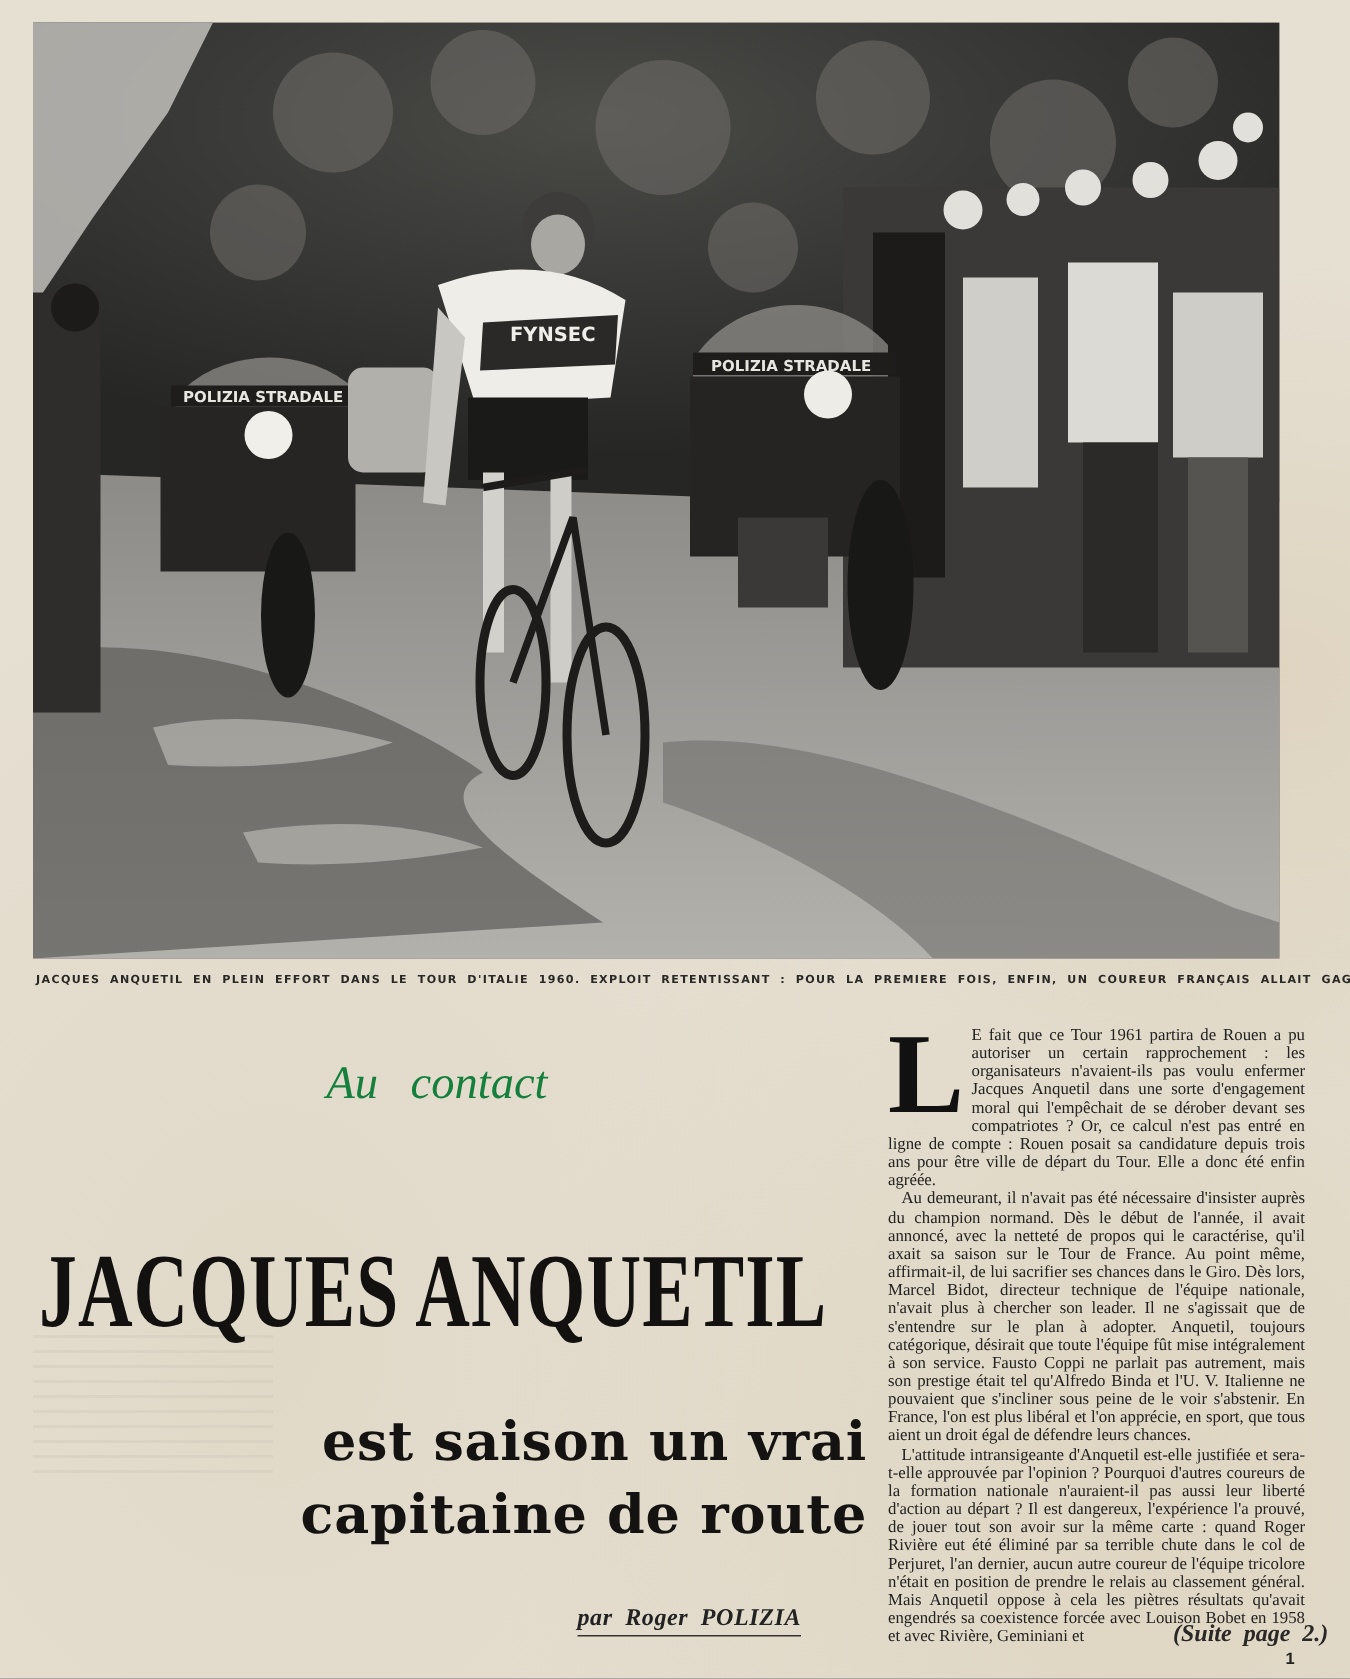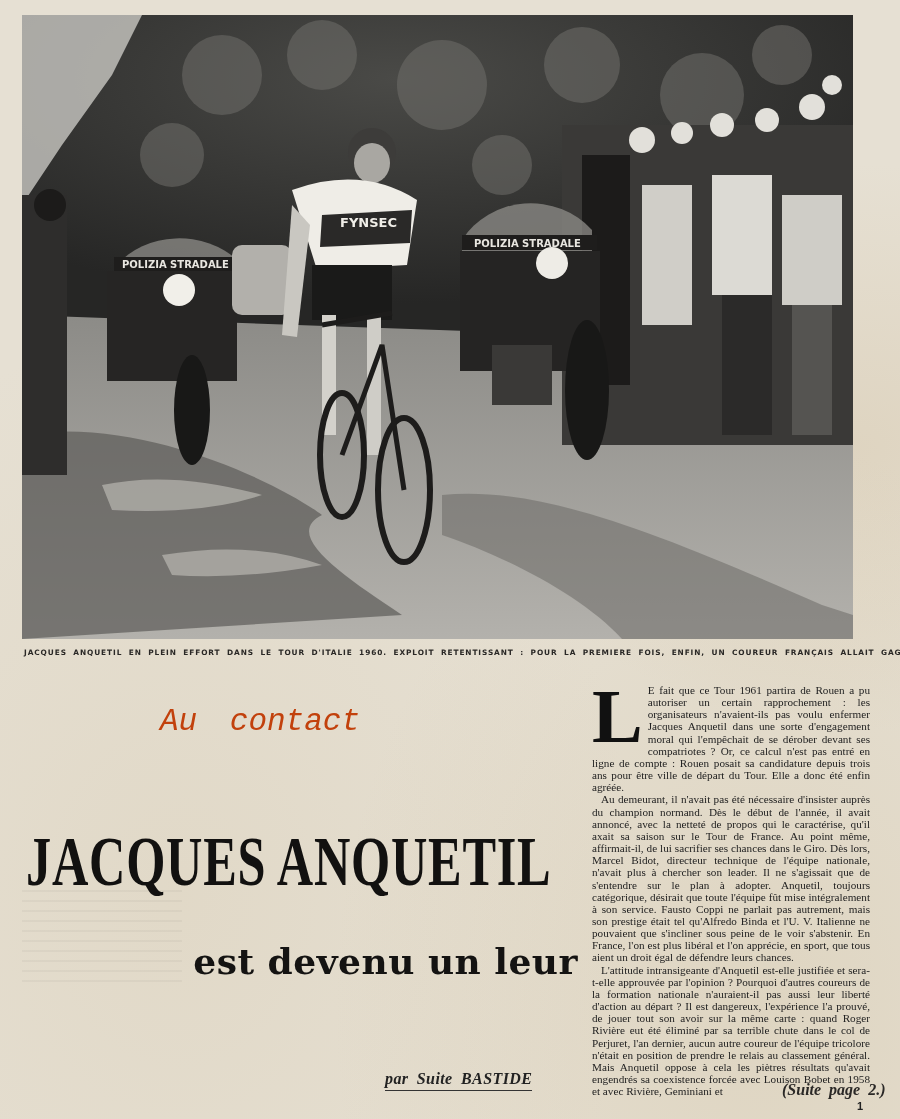--- a/index.html
+++ b/index.html
@@ -19,22 +19,22 @@
     }
     .photo svg { display: block; width: 100%; height: 100%; }
     .caption {
       position: absolute; left: 24px; top: 648px; width: 850px;
       font-family: "DejaVu Sans", sans-serif; font-weight: bold;
       font-size: 7.4px; letter-spacing: 0.9px; word-spacing: 3px; color: #2a2826;
       white-space: nowrap;
     }
     .kicker {
       position: absolute; left: 25px; top: 703px; width: 340px;
-      font-family: Liberation Mono, monospace; font-style: italic;
-      font-size: 31px; line-height: 38px; color: #c2410c;
+      font-family: Liberation Serif, serif; font-style: italic;
+      font-size: 31px; line-height: 38px; color: #15803d; text-align: right;
     }
     .kicker .l1 { display: block; padding-left: 135px; word-spacing: 14px; }
     .kicker .l2 { display: block; word-spacing: 12px; }
     .headline {
       position: absolute; left: 26px; top: 818px; width: 545px;
       font-family: "Liberation Serif", serif; font-weight: bold;
       font-size: 70px; line-height: 88px; color: #121110;
       transform: scaleX(0.72); transform-origin: left top;
       white-space: nowrap; letter-spacing: 1px;
     }
@@ -180,24 +180,25 @@
 
 <div class="kicker">
   <span class="l1">Au contact</span>
 </div>
 
 <div class="bleed"></div>
 
 <div class="headline">JACQUES ANQUETIL</div>
 
 <div class="subhead">
-  <div>est devenu un leur</div>
-</div>
-
-<div class="byline">par Suite BASTIDE</div>
+  <div>est saison un vrai</div>
+  <div>capitaine de route</div>
+</div>
+
+<div class="byline">par Roger POLIZIA</div>
 
 <div class="column">
   <p class="first"><span class="dropcap">L</span><span>E fait que ce Tour 1961 partira de Rouen a pu autoriser un certain rapprochement : les organisateurs n'avaient-ils pas voulu enfermer Jacques Anquetil dans une sorte d'engagement moral qui l'empêchait de se dérober devant ses compatriotes ? Or, ce calcul n'est pas entré en ligne de compte : Rouen posait sa candidature depuis trois ans pour être ville de départ du Tour. Elle a donc été enfin agréée.</span></p>
   <p>Au demeurant, il n'avait pas été nécessaire d'insister auprès du champion normand. Dès le début de l'année, il avait annoncé, avec la netteté de propos qui le caractérise, qu'il axait sa saison sur le Tour de France. Au point même, affirmait-il, de lui sacrifier ses chances dans le Giro. Dès lors, Marcel Bidot, directeur technique de l'équipe nationale, n'avait plus à chercher son leader. Il ne s'agissait que de s'entendre sur le plan à adopter. Anquetil, toujours catégorique, désirait que toute l'équipe fût mise intégralement à son service. Fausto Coppi ne parlait pas autrement, mais son prestige était tel qu'Alfredo Binda et l'U. V. Italienne ne pouvaient que s'incliner sous peine de le voir s'abstenir. En France, l'on est plus libéral et l'on apprécie, en sport, que tous aient un droit égal de défendre leurs chances.</p>
   <p>L'attitude intransigeante d'Anquetil est-elle justifiée et sera-t-elle approuvée par l'opinion ? Pourquoi d'autres coureurs de la formation nationale n'auraient-il pas aussi leur liberté d'action au départ ? Il est dangereux, l'expérience l'a prouvé, de jouer tout son avoir sur la même carte : quand Roger Rivière eut été éliminé par sa terrible chute dans le col de Perjuret, l'an dernier, aucun autre coureur de l'équipe tricolore n'était en position de prendre le relais au classement général. Mais Anquetil oppose à cela les piètres résultats qu'avait engendrés sa coexistence forcée avec Louison Bobet en 1958 et avec Rivière, Geminiani et</p>
 </div>
 
 <div class="continued">(Suite page 2.)</div>
 <div class="page-number">1</div>
 

